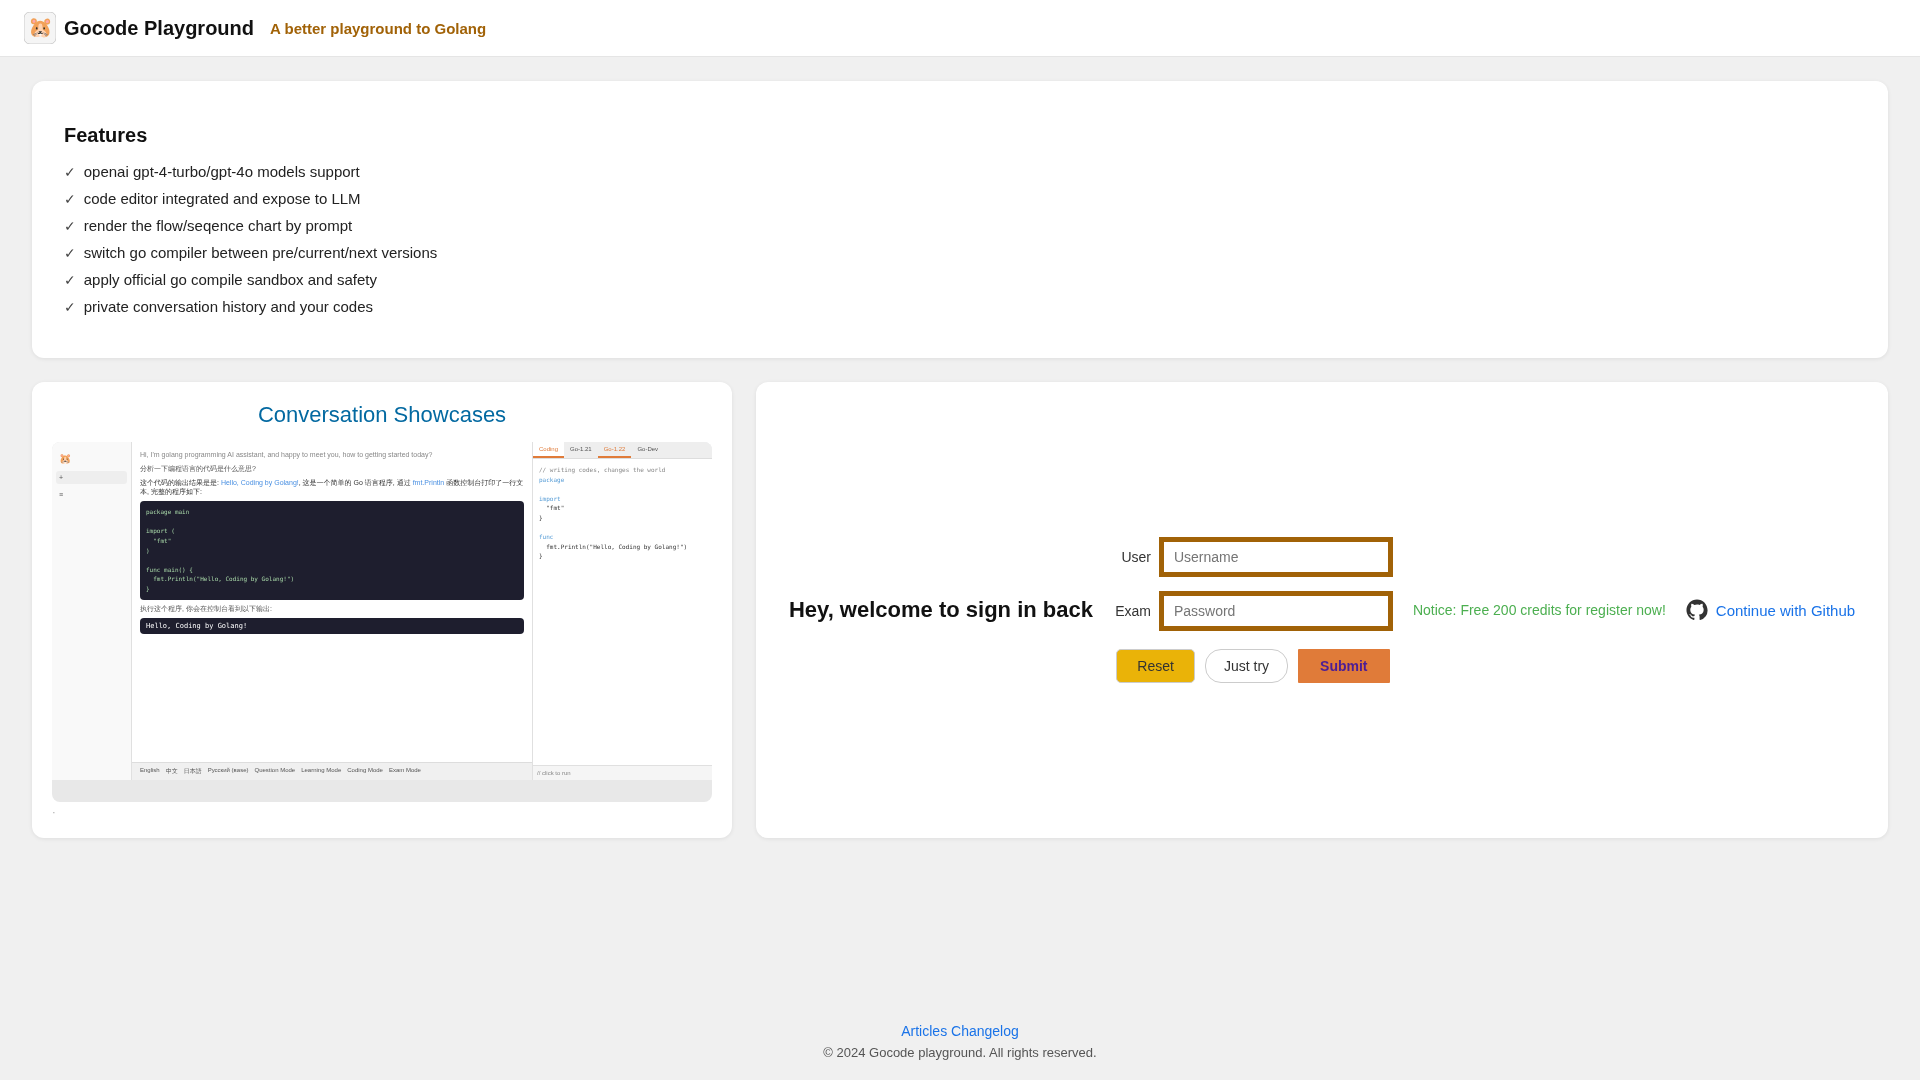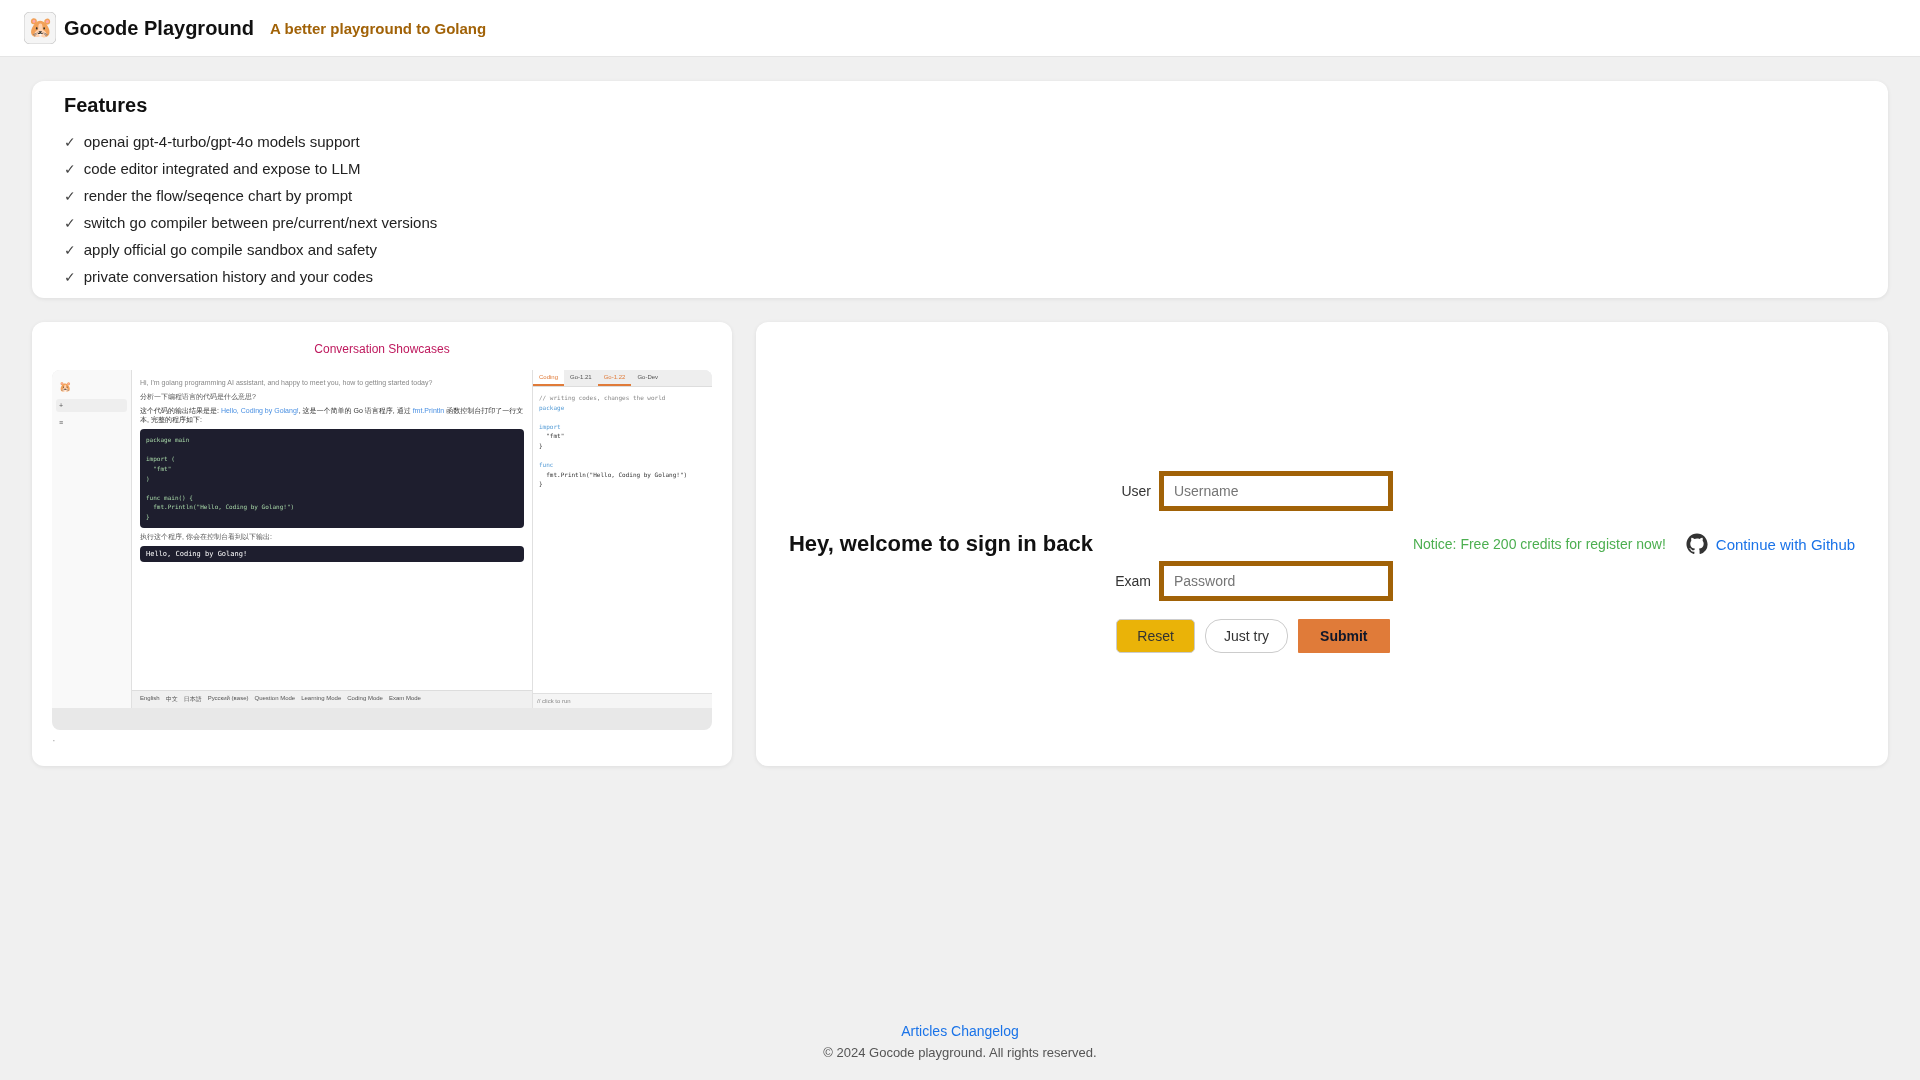--- a/index.html
+++ b/index.html
@@ -46,21 +46,21 @@
       padding: 24px 32px;
       display: flex;
       flex-direction: column;
       gap: 24px;
     }
 
     
     .features-card {
       background: #fff;
       border-radius: 12px;
-      padding: 13px 32px;
+      padding: 43px 32px;
       box-shadow: 0 1px 4px rgba(0,0,0,0.08);
     }
     .features-title {
       font-size: 20px;
       font-weight: 600;
       color: #111;
       margin-bottom: 16px;
     }
     .features-list {
       list-style: none;
@@ -91,23 +91,23 @@
     
     .showcase-card {
       background: #fff;
       border-radius: 12px;
       padding: 20px;
       flex: 0 0 700px;
       box-shadow: 0 1px 4px rgba(0,0,0,0.08);
     }
     .showcase-title {
       text-align: center;
-      font-size: 12px;
+      font-size: 22px;
       font-weight: 500;
-      color: #be185d;
+      color: #0369a1;
       margin-bottom: 14px;
     }
     .showcase-screenshot {
       background: #e8e8e8;
       border-radius: 8px;
       overflow: hidden;
       height: 360px;
       position: relative;
     }
     
@@ -263,21 +263,20 @@
     .login-form {
       display: flex;
       flex-direction: column;
       gap: 14px;
       width: 280px;
     }
     .login-field {
       display: flex;
       align-items: center;
       gap: 8px;
-      margin-top: 36px;
     }
     .login-label {
       font-size: 14px;
       color: #333;
       width: 38px;
       text-align: right;
       flex-shrink: 0;
     }
     .login-input {
       flex: 1;
@@ -312,21 +311,21 @@
       cursor: pointer;
       color: #333;
     }
     .btn-submit {
       padding: 8px 22px;
       border: none;
       border-radius: 1px;
       background: #e07b39;
       font-size: 14px;
       cursor: pointer;
-      color: #0f172a;
+      color: #4c1d95;
       font-weight: 600;
     }
     .login-notice {
       font-size: 14px;
       color: #4caf50;
       font-weight: 500;
       text-align: center;
     }
     .login-github {
       display: flex;

